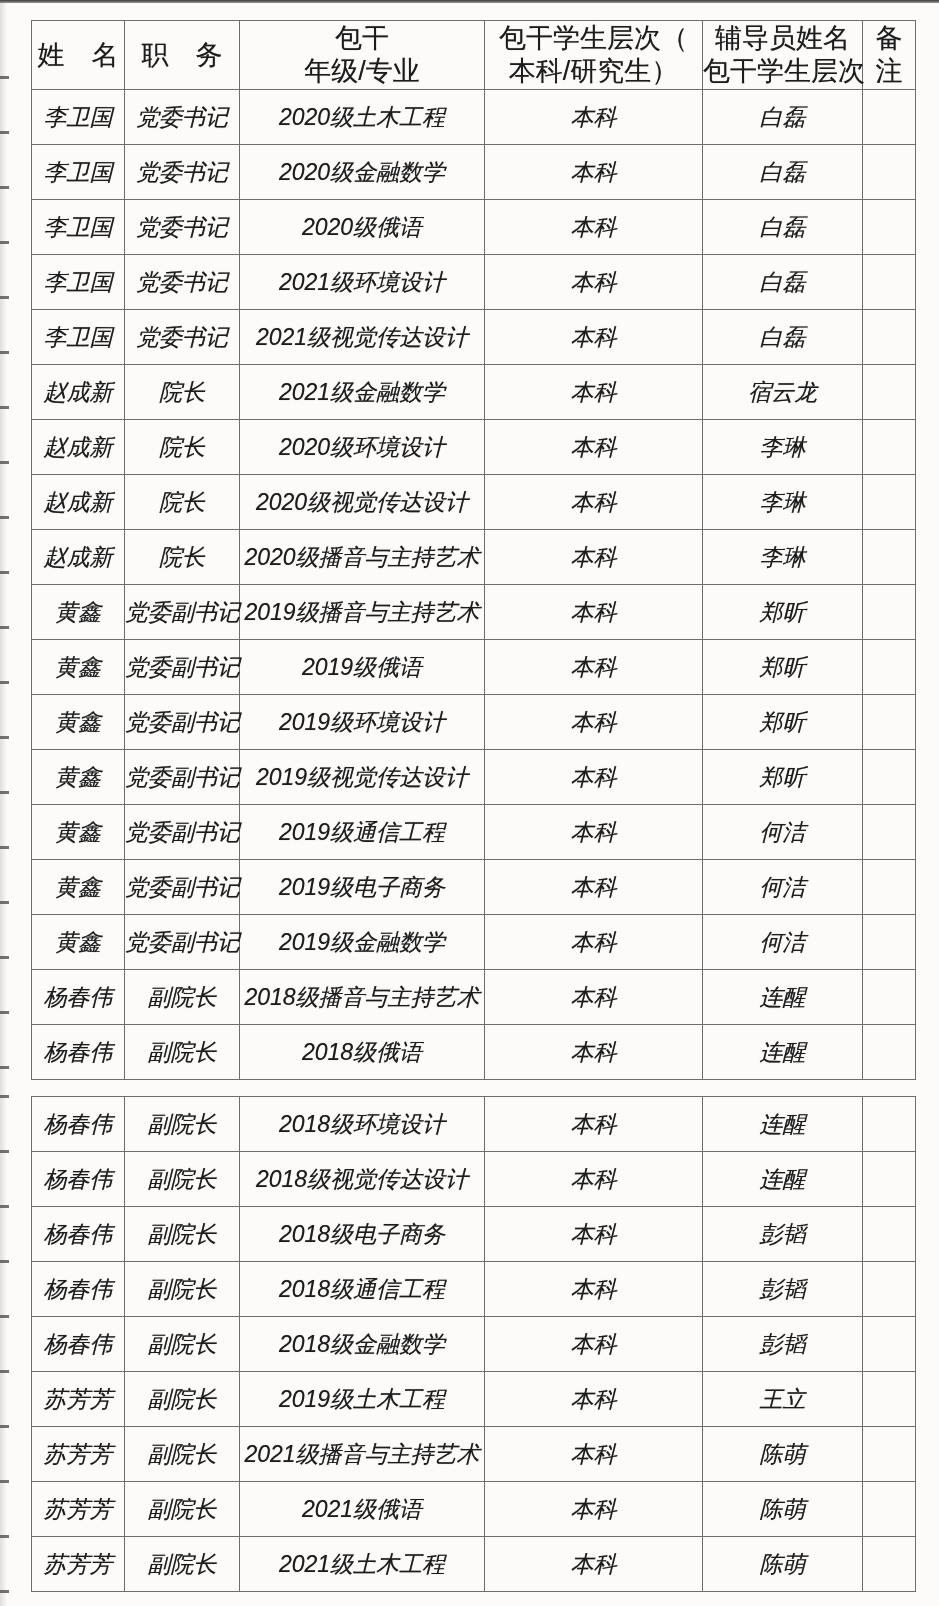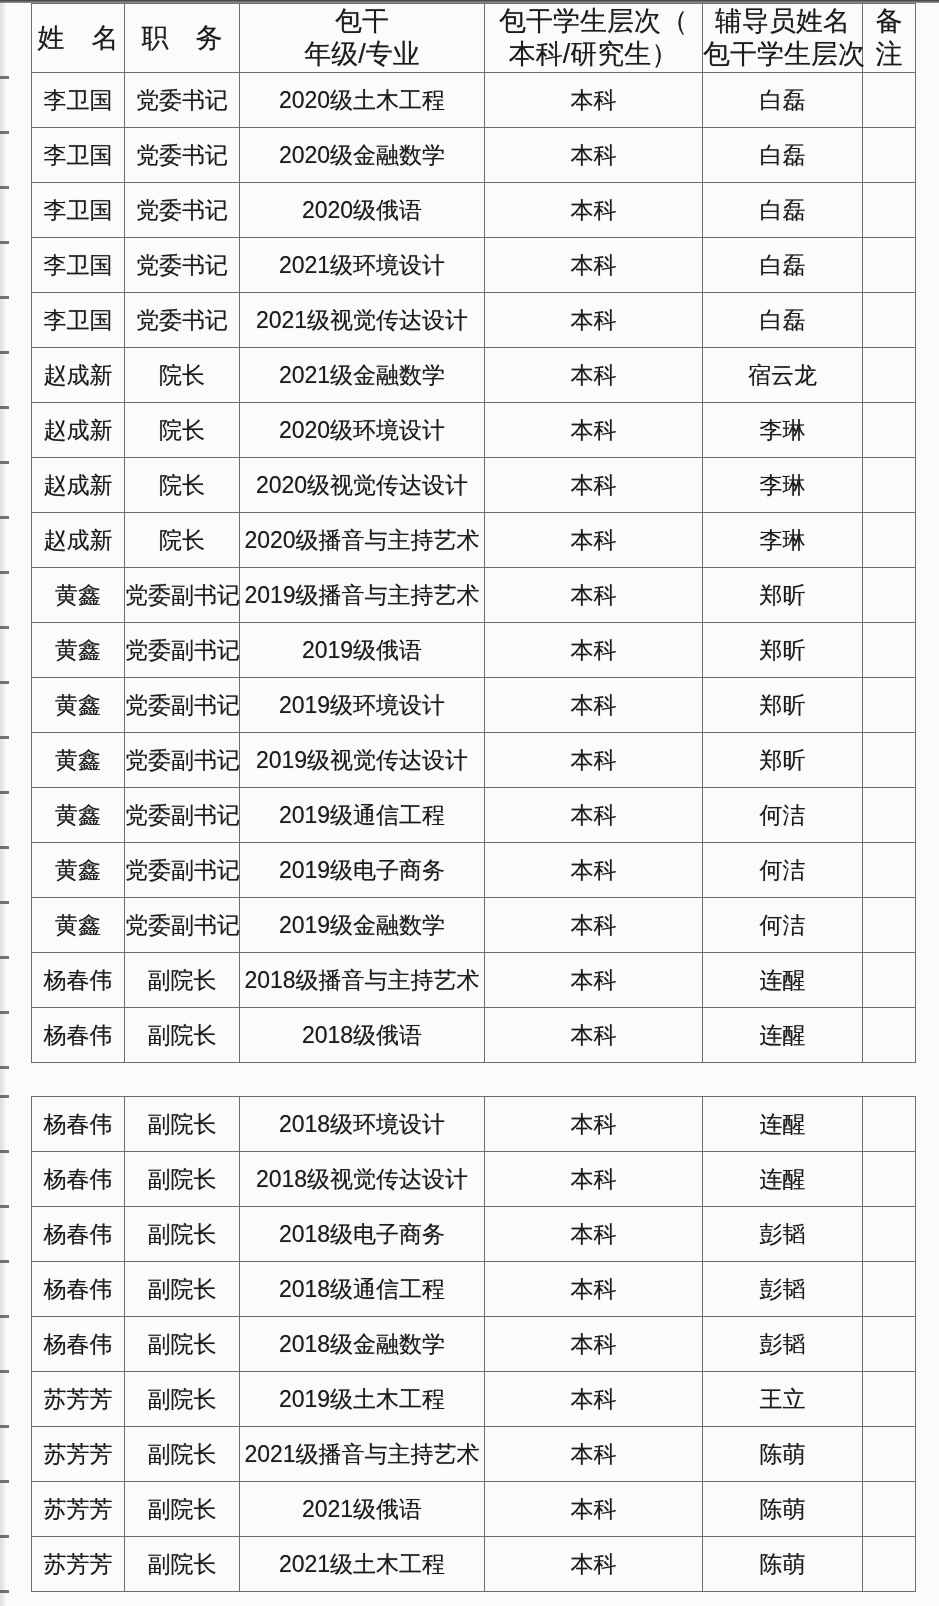--- a/index.html
+++ b/index.html
@@ -39,34 +39,34 @@
   .left-ticks.t1 { top: 76px; height: 993px; }
   .left-ticks.t2 { top: 1095px; height: 498px; }
 
   table.grid {
     position: absolute;
     left: 31px;
     width: 884px;
     border-collapse: collapse;
     table-layout: fixed;
   }
-  #table1 { top: 3px; border-radius: 17px; }
+  #table1 { top: 20px; border-radius: 17px; }
   #table2 { top: 1096px; }
 
   .grid th, .grid td {
     border: 1.6px solid #6d6d6d;
     text-align: center;
     vertical-align: middle;
     padding: 0;
     white-space: nowrap;
     overflow: visible;
     text-shadow: 0 0 0.7px rgba(20,20,20,0.55);
   }
   .grid thead tr { height: 69px; }
-  .grid tbody tr { height: 55px; }
+  .grid tbody tr { height: 55px; font-style: italic; }
   .grid th {
     font-weight: normal;
     font-size: 27px;
     line-height: 33px;
   }
   .grid td {
     font-size: 23px;
   }
   .hl { display: block; }
 </style>

